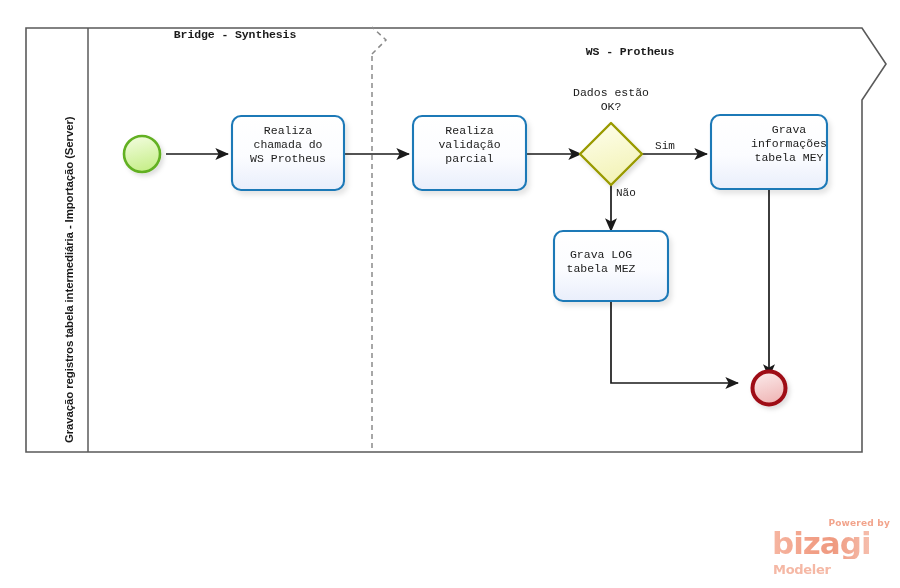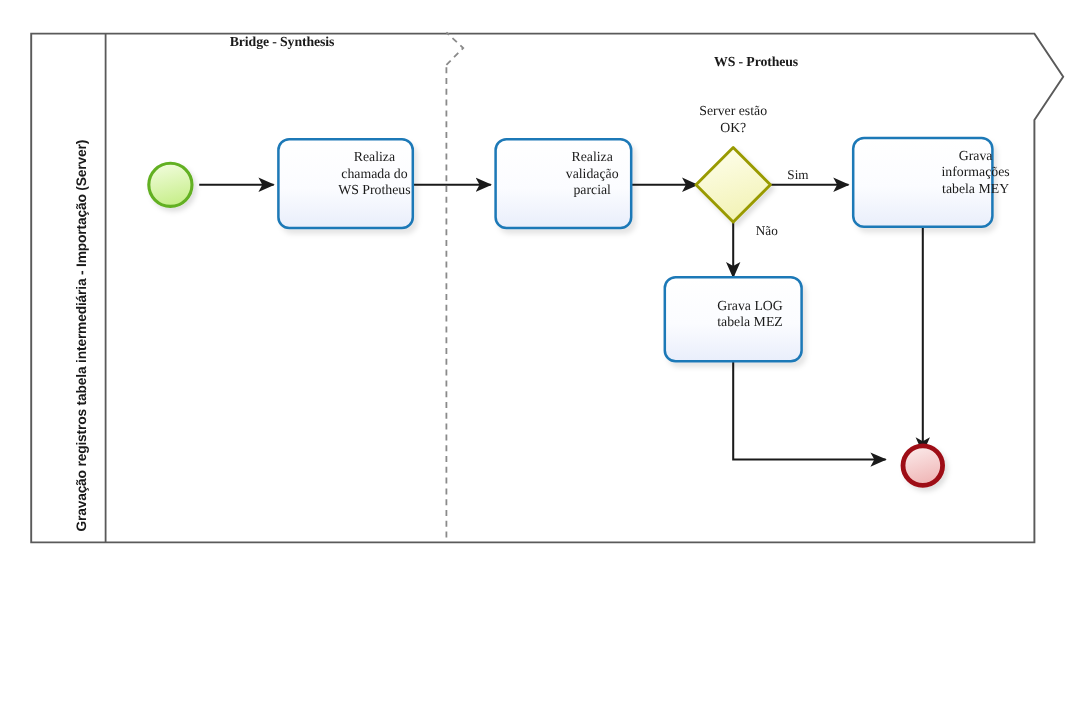--- a/index.html
+++ b/index.html
@@ -24,21 +24,21 @@
   }
   #bpmn-svg {
     position: absolute;
     left: 0; top: 0;
   }
 
   
   .lbl {
     position: absolute;
     color: #1a1a1a;
-    font-family: Liberation Serif, serif;
+    font-family: Liberation Mono, monospace;
     line-height: 1.22;
     white-space: pre-line;
     text-align: center;
     pointer-events: none;
   }
 
   .milestone-title {
     font-size: 11.5px;
     font-weight: bold;
     color: #1a1a1a;
@@ -52,21 +52,20 @@
     color: #1a1a1a;
     transform-origin: 0 0;
     transform: rotate(-90deg);
     white-space: nowrap;
     letter-spacing: -0.15px;
   }
 
   .task-label {
     font-size: 11.5px;
     color: #1a1a1a;
-    padding-left: 24px;
   }
 
   .gw-label {
     font-size: 11.5px;
     color: #1a1a1a;
   }
 
   .flow-label {
     font-size: 11px;
     color: #1a1a1a;
@@ -202,20 +201,25 @@
 WS Protheus</div>
   <div class="lbl task-label" style="left:413px; top:124px; width:113px;">Realiza
 validação
 parcial</div>
   <div class="lbl task-label" style="left:731px; top:123px; width:116px;">Grava
 informações
 tabela  MEY</div>
   <div class="lbl task-label" style="left:554px; top:248px; width:94px;">Grava LOG
 tabela  MEZ</div>
 
-  <div class="lbl gw-label" style="left:541px; top:86px; width:140px;">Server estão
+  <div class="lbl gw-label" style="left:541px; top:86px; width:140px;">Dados estão
 OK?</div>
 
   <div class="lbl flow-label" style="left:638px; top:128px; width:54px;margin-top:12px;">Sim</div>
-  <div class="lbl flow-label" style="left:616px; top:187px; width:46px; text-align:center;">Não</div>
-
+  <div class="lbl flow-label" style="left:616px; top:187px; width:46px; text-align:left;">Não</div>
+
+  <div id="bizagi-logo">
+    <div id="bizagi-powered">Powered by</div>
+    <div id="bizagi-word">bizagi</div>
+    <div id="bizagi-modeler">Modeler</div>
+  </div>
 
 </div>
 
 </body></html>

